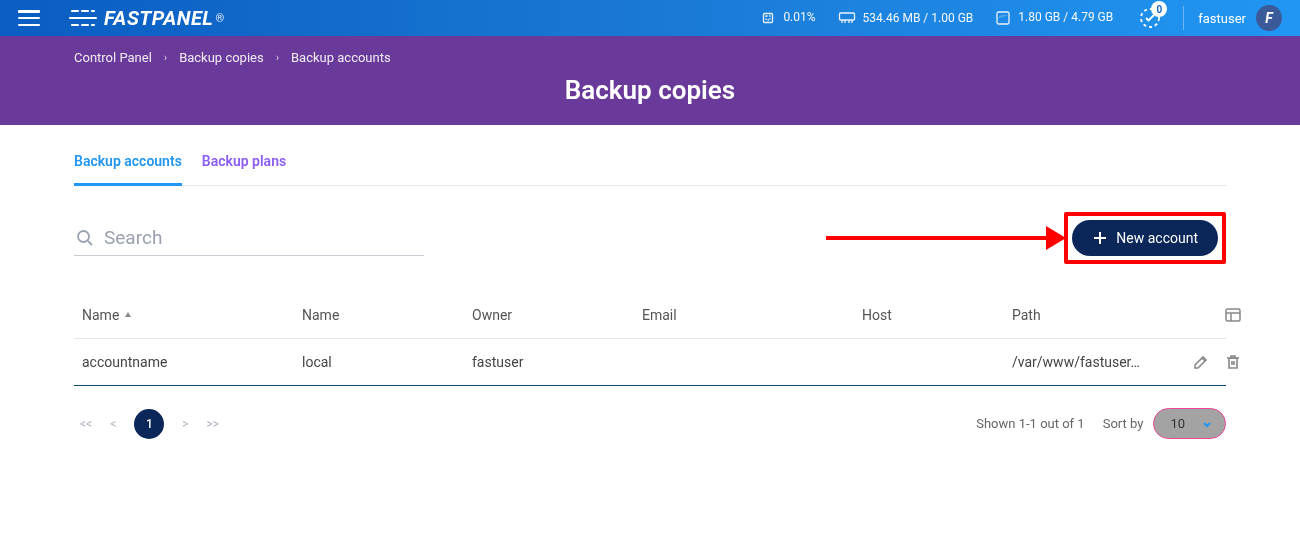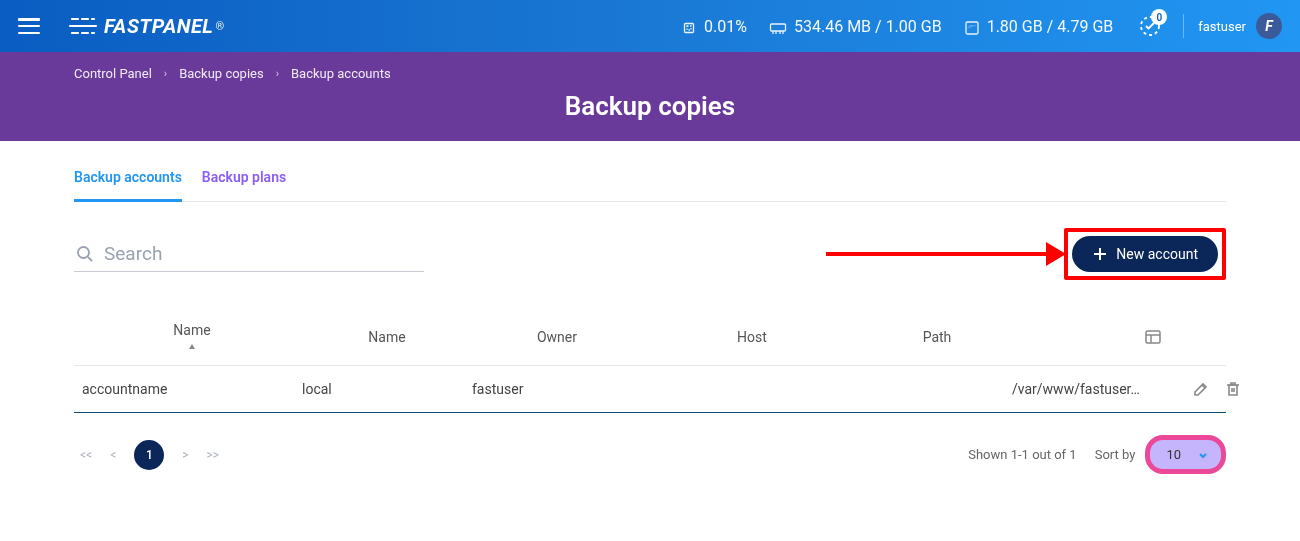--- a/index.html
+++ b/index.html
@@ -1,24 +1,24 @@
 <!DOCTYPE html>
 <html><head>
 <meta charset="utf-8">
 <style>
 * { margin: 0; padding: 0; box-sizing: border-box; font-family: -apple-system, BlinkMacSystemFont, "Segoe UI", Roboto, sans-serif; }
 body { background: #fff; width: 1300px; height: 541px; overflow: hidden; }
 
-.topbar { height: 52px; background: linear-gradient(90deg, #0a5dc2 0%, #1976d2 45%, #2196f3 100%); display: flex; align-items: center; padding: 0 18px; color: #fff; font-size: 13px; }
+.topbar { height: 36px; background: linear-gradient(90deg, #0a5dc2 0%, #1976d2 45%, #2196f3 100%); display: flex; align-items: center; padding: 0 18px; color: #fff; font-size: 13px; }
 .hamburger { width: 22px; height: 16px; display: flex; flex-direction: column; justify-content: space-between; cursor: pointer; }
 .hamburger span { height: 2.5px; background: #fff; border-radius: 1px; }
 .logo { margin-left: 28px; display: flex; align-items: center; }
 .logo-svg { height: 22px; }
 .spacer { flex: 1; }
-.stat { display: flex; align-items: flex-end; gap: 7px; margin-left: 22px; color: rgba(255,255,255,0.95); font-size: 16px; }
+.stat { display: flex; align-items: flex-start; gap: 7px; margin-left: 22px; color: rgba(255,255,255,0.95); font-size: 12px; }
 .stat svg { opacity: 0.9; }
 .notif { position: relative; margin-left: 22px; width: 30px; height: 30px; display: flex; align-items: center; justify-content: center; cursor: pointer; }
 .notif-badge { position: absolute; top: -2px; right: -2px; background: #fff; color: #0a5dc2; font-size: 10px; font-weight: 600; min-width: 16px; height: 16px; border-radius: 8px; display: flex; align-items: center; justify-content: center; }
 .divider-v { width: 1px; height: 24px; background: rgba(255,255,255,0.35); margin: 0 14px 0 18px; }
 .user { display: flex; align-items: center; gap: 10px; cursor: pointer; }
 .avatar { width: 26px; height: 26px; border-radius: 50%; background: #3a5a9a; display: flex; align-items: center; justify-content: center; font-style: italic; font-weight: 700; font-size: 14px; color: #fff; }
 
 .purple { background: #6a3a9a; padding: 14px 74px 20px; color: #fff; text-align: center; }
 .breadcrumbs { display: flex; align-items: center; gap: 12px; font-size: 13px; color: rgba(255,255,255,0.9); margin-bottom: 10px; }
 .breadcrumbs .crumb { cursor: pointer; }
@@ -40,36 +40,36 @@
 .arrow-line { position: absolute; top: 50%; left: 0; right: 18px; height: 4px; background: #ff0000; transform: translateY(-50%); }
 .arrow-head { position: absolute; right: 0; top: 50%; transform: translateY(-50%); width: 0; height: 0; border-left: 20px solid #ff0000; border-top: 12px solid transparent; border-bottom: 12px solid transparent; }
 
 .highlight-box { border: 4px solid #ff0000; padding: 4px; border-radius: 2px; }
 .new-btn { background: #0b2659; color: #fff; border: none; border-radius: 22px; padding: 10px 20px; font-size: 14px; font-weight: 400; display: flex; align-items: center; gap: 8px; cursor: pointer; }
 .new-btn svg { stroke: #fff; }
 
 .table { margin-top: 28px; }
 .thead, .trow { display: grid; grid-template-columns: 220px 170px 170px 220px 150px 150px 80px; align-items: center; padding: 14px 8px; font-size: 14px; }
 .thead { border-bottom: 1px solid #e4e7ec; color: #555; font-weight: 400; }
-.thead .th { display: flex; align-items: center; gap: 5px; cursor: pointer; flex-direction: column; }
+.thead .th { display: flex; align-items: center; gap: 5px; cursor: pointer; }
 .trow { border-bottom: 1px solid #0c4a6e; color: #444; }
 .trow .td-path { white-space: nowrap; overflow: hidden; text-overflow: ellipsis; }
 .row-actions { display: flex; gap: 14px; justify-content: flex-end; color: #888; }
 .row-actions svg { cursor: pointer; }
 .col-settings { display: flex; justify-content: flex-end; color: #888; }
 
 .footer { display: flex; align-items: center; margin-top: 22px; font-size: 13px; color: #666; }
 .pager { display: flex; align-items: center; gap: 18px; margin-left: 6px; }
 .pager .pg { color: #aab0bd; cursor: pointer; font-size: 12px; }
 .pager .pg.num { width: 30px; height: 30px; border-radius: 50%; display: flex; align-items: center; justify-content: center; }
 .pager .pg.current { background: #0b2659; color: #fff; font-weight: 500; }
 .footer-spacer { flex: 1; }
 .shown { margin-right: 18px; }
 .sortby { margin-right: 10px; }
-.select { border: 5px solid #ec4899; border-radius: 18px; padding: 7px 40px 7px 16px; font-size: 13px; color: #333; position: relative; cursor: pointer; background: #c4b5fd; }
+.select { border: 1px solid #ec4899; border-radius: 18px; padding: 7px 40px 7px 16px; font-size: 13px; color: #333; position: relative; cursor: pointer; background: #a3a3a3; }
 .select-chev { position: absolute; right: 12px; top: 50%; transform: translateY(-50%); color: #2196f3; }
 </style>
 </head>
 <body>
 
 <div class="topbar">
   <div class="hamburger">
     <span></span>
       <span></span>
       <span></span>
@@ -170,20 +170,21 @@
   <div class="table">
     <div class="thead">
       <div class="th">
         <span>Name</span>
         <svg width="8" height="8" viewBox="0 0 8 8">
             <path d="M4 1 L7 6 L1 6 Z" fill="#888"></path>
           </svg>
       </div>
       <div class="th">Name</div>
       <div class="th">Owner</div>
+      <div class="th">Email</div>
       <div class="th">Host</div>
       <div class="th">Path</div>
       <div class="col-settings">
         <svg width="18" height="18" viewBox="0 0 18 18" fill="none" stroke="#888" stroke-width="1.5">
           <rect x="2" y="3" width="14" height="12" rx="1.5"></rect>
             <line x1="2" y1="7" x2="16" y2="7"></line>
             <line x1="7" y1="7" x2="7" y2="15"></line>
         </svg>
       </div>
     </div>

